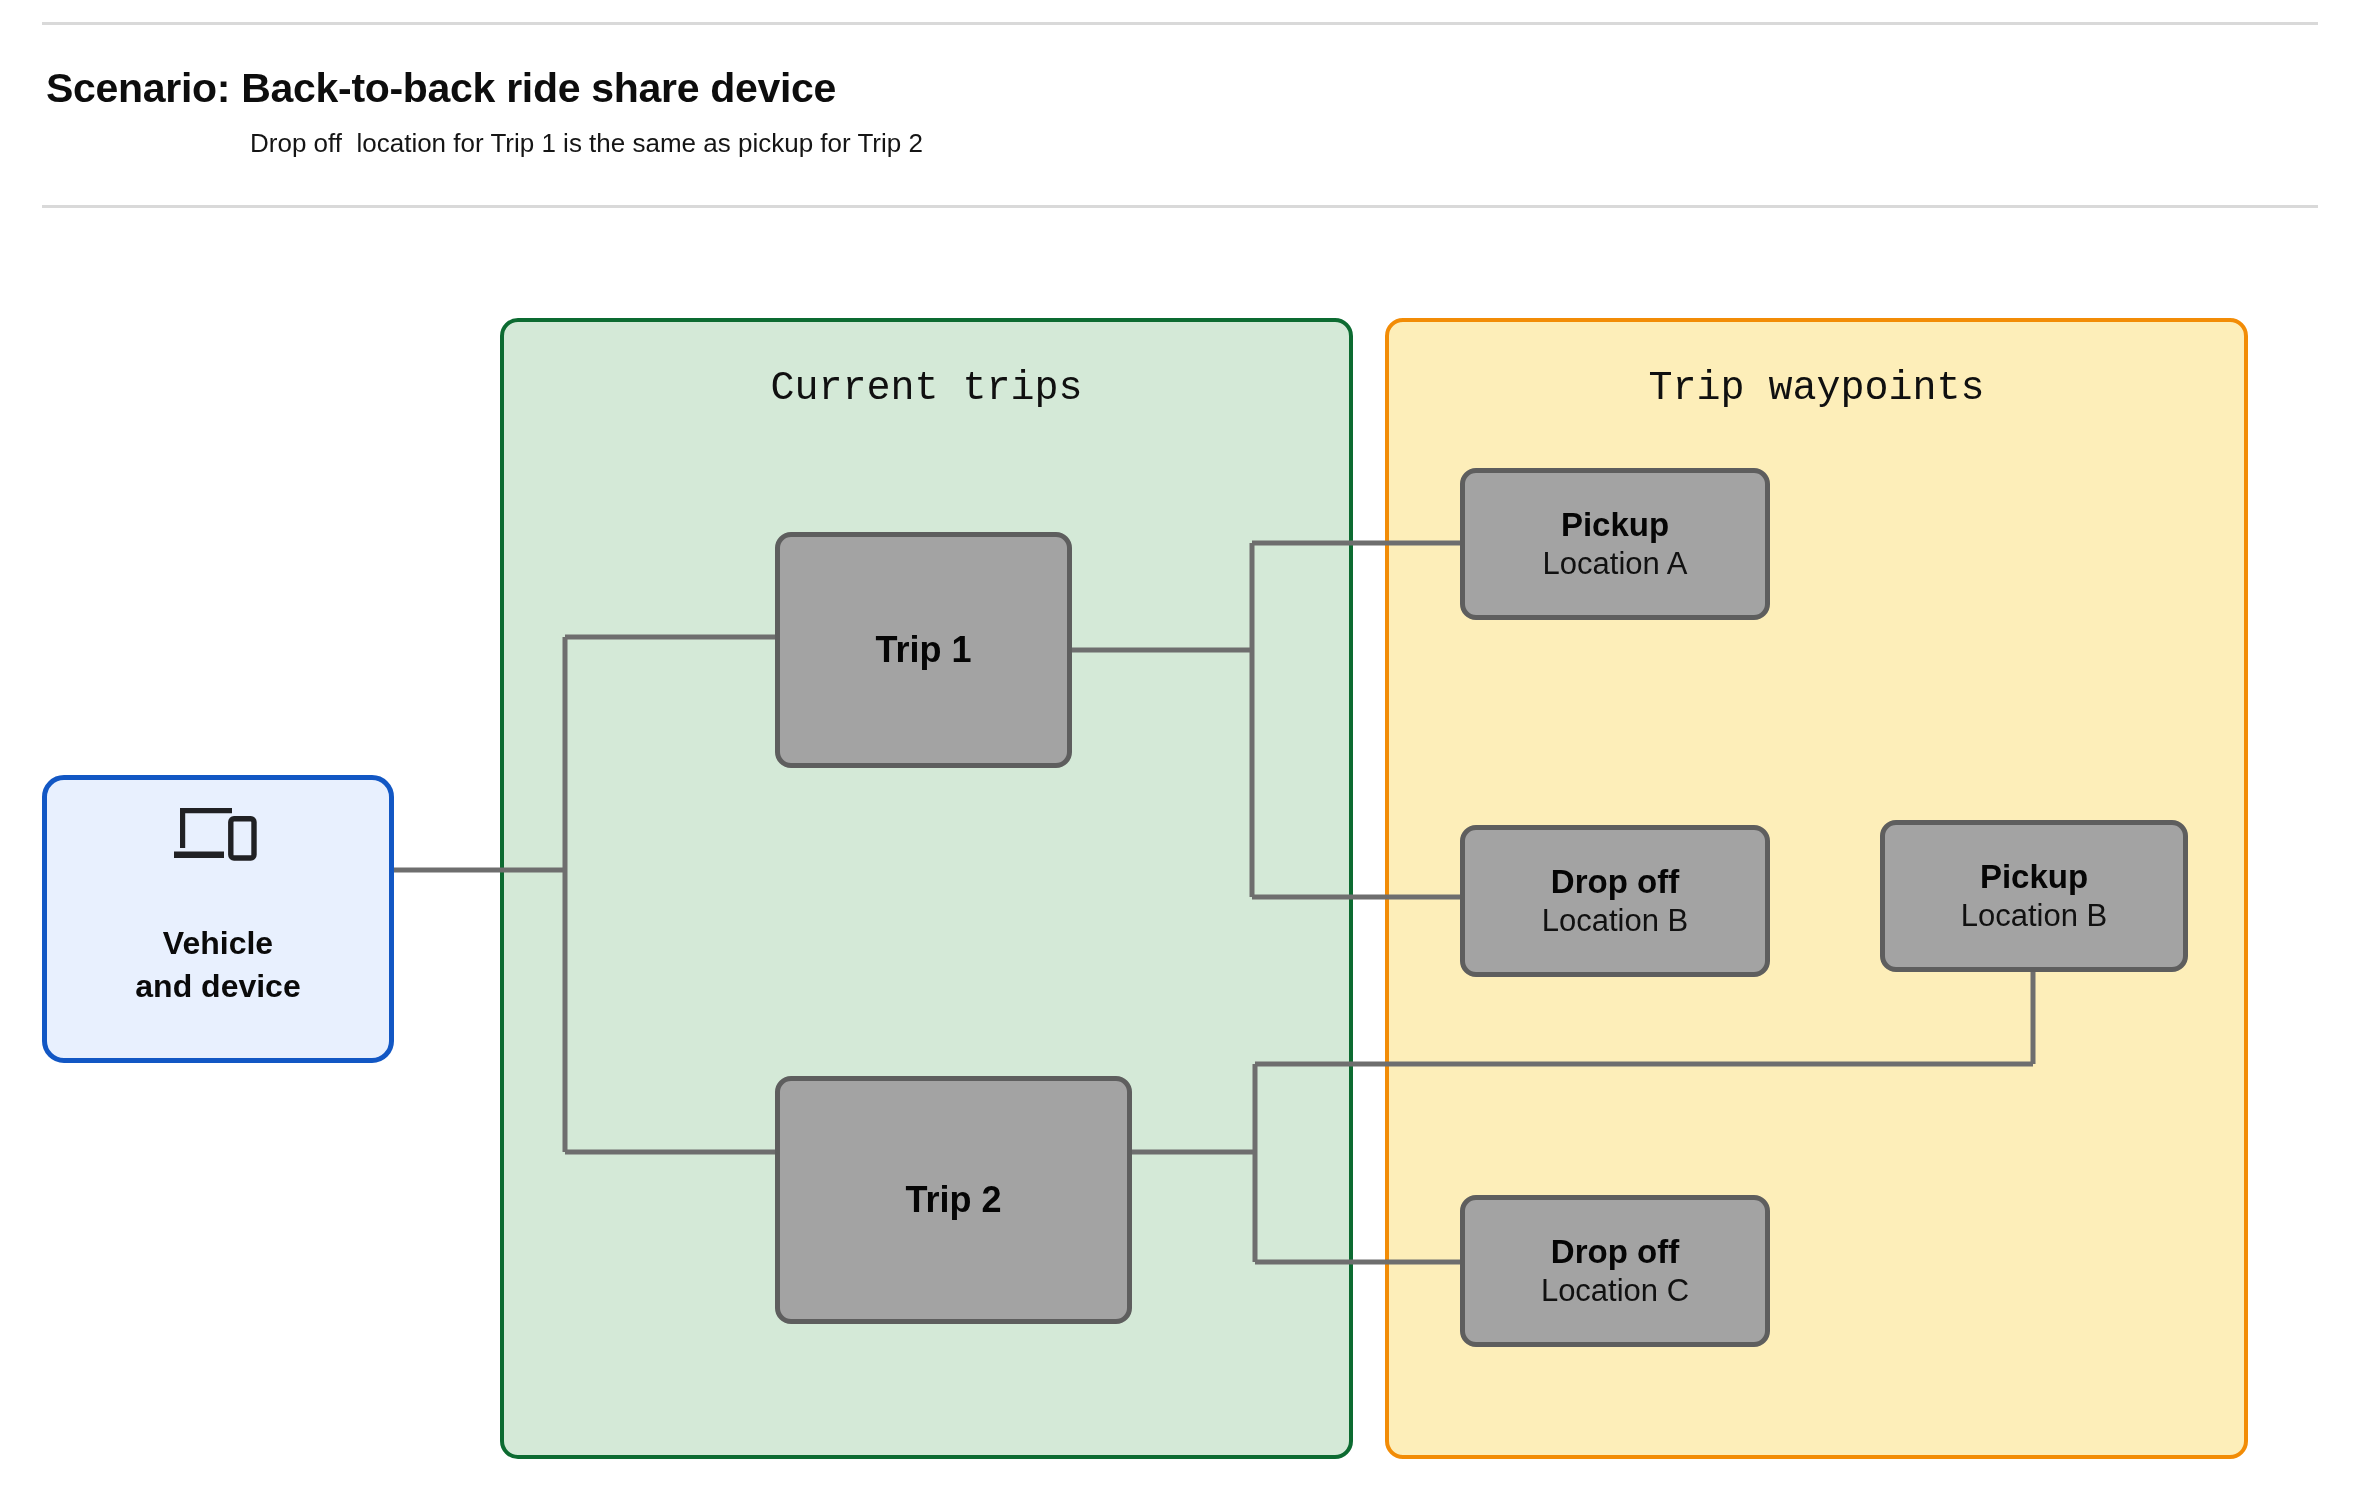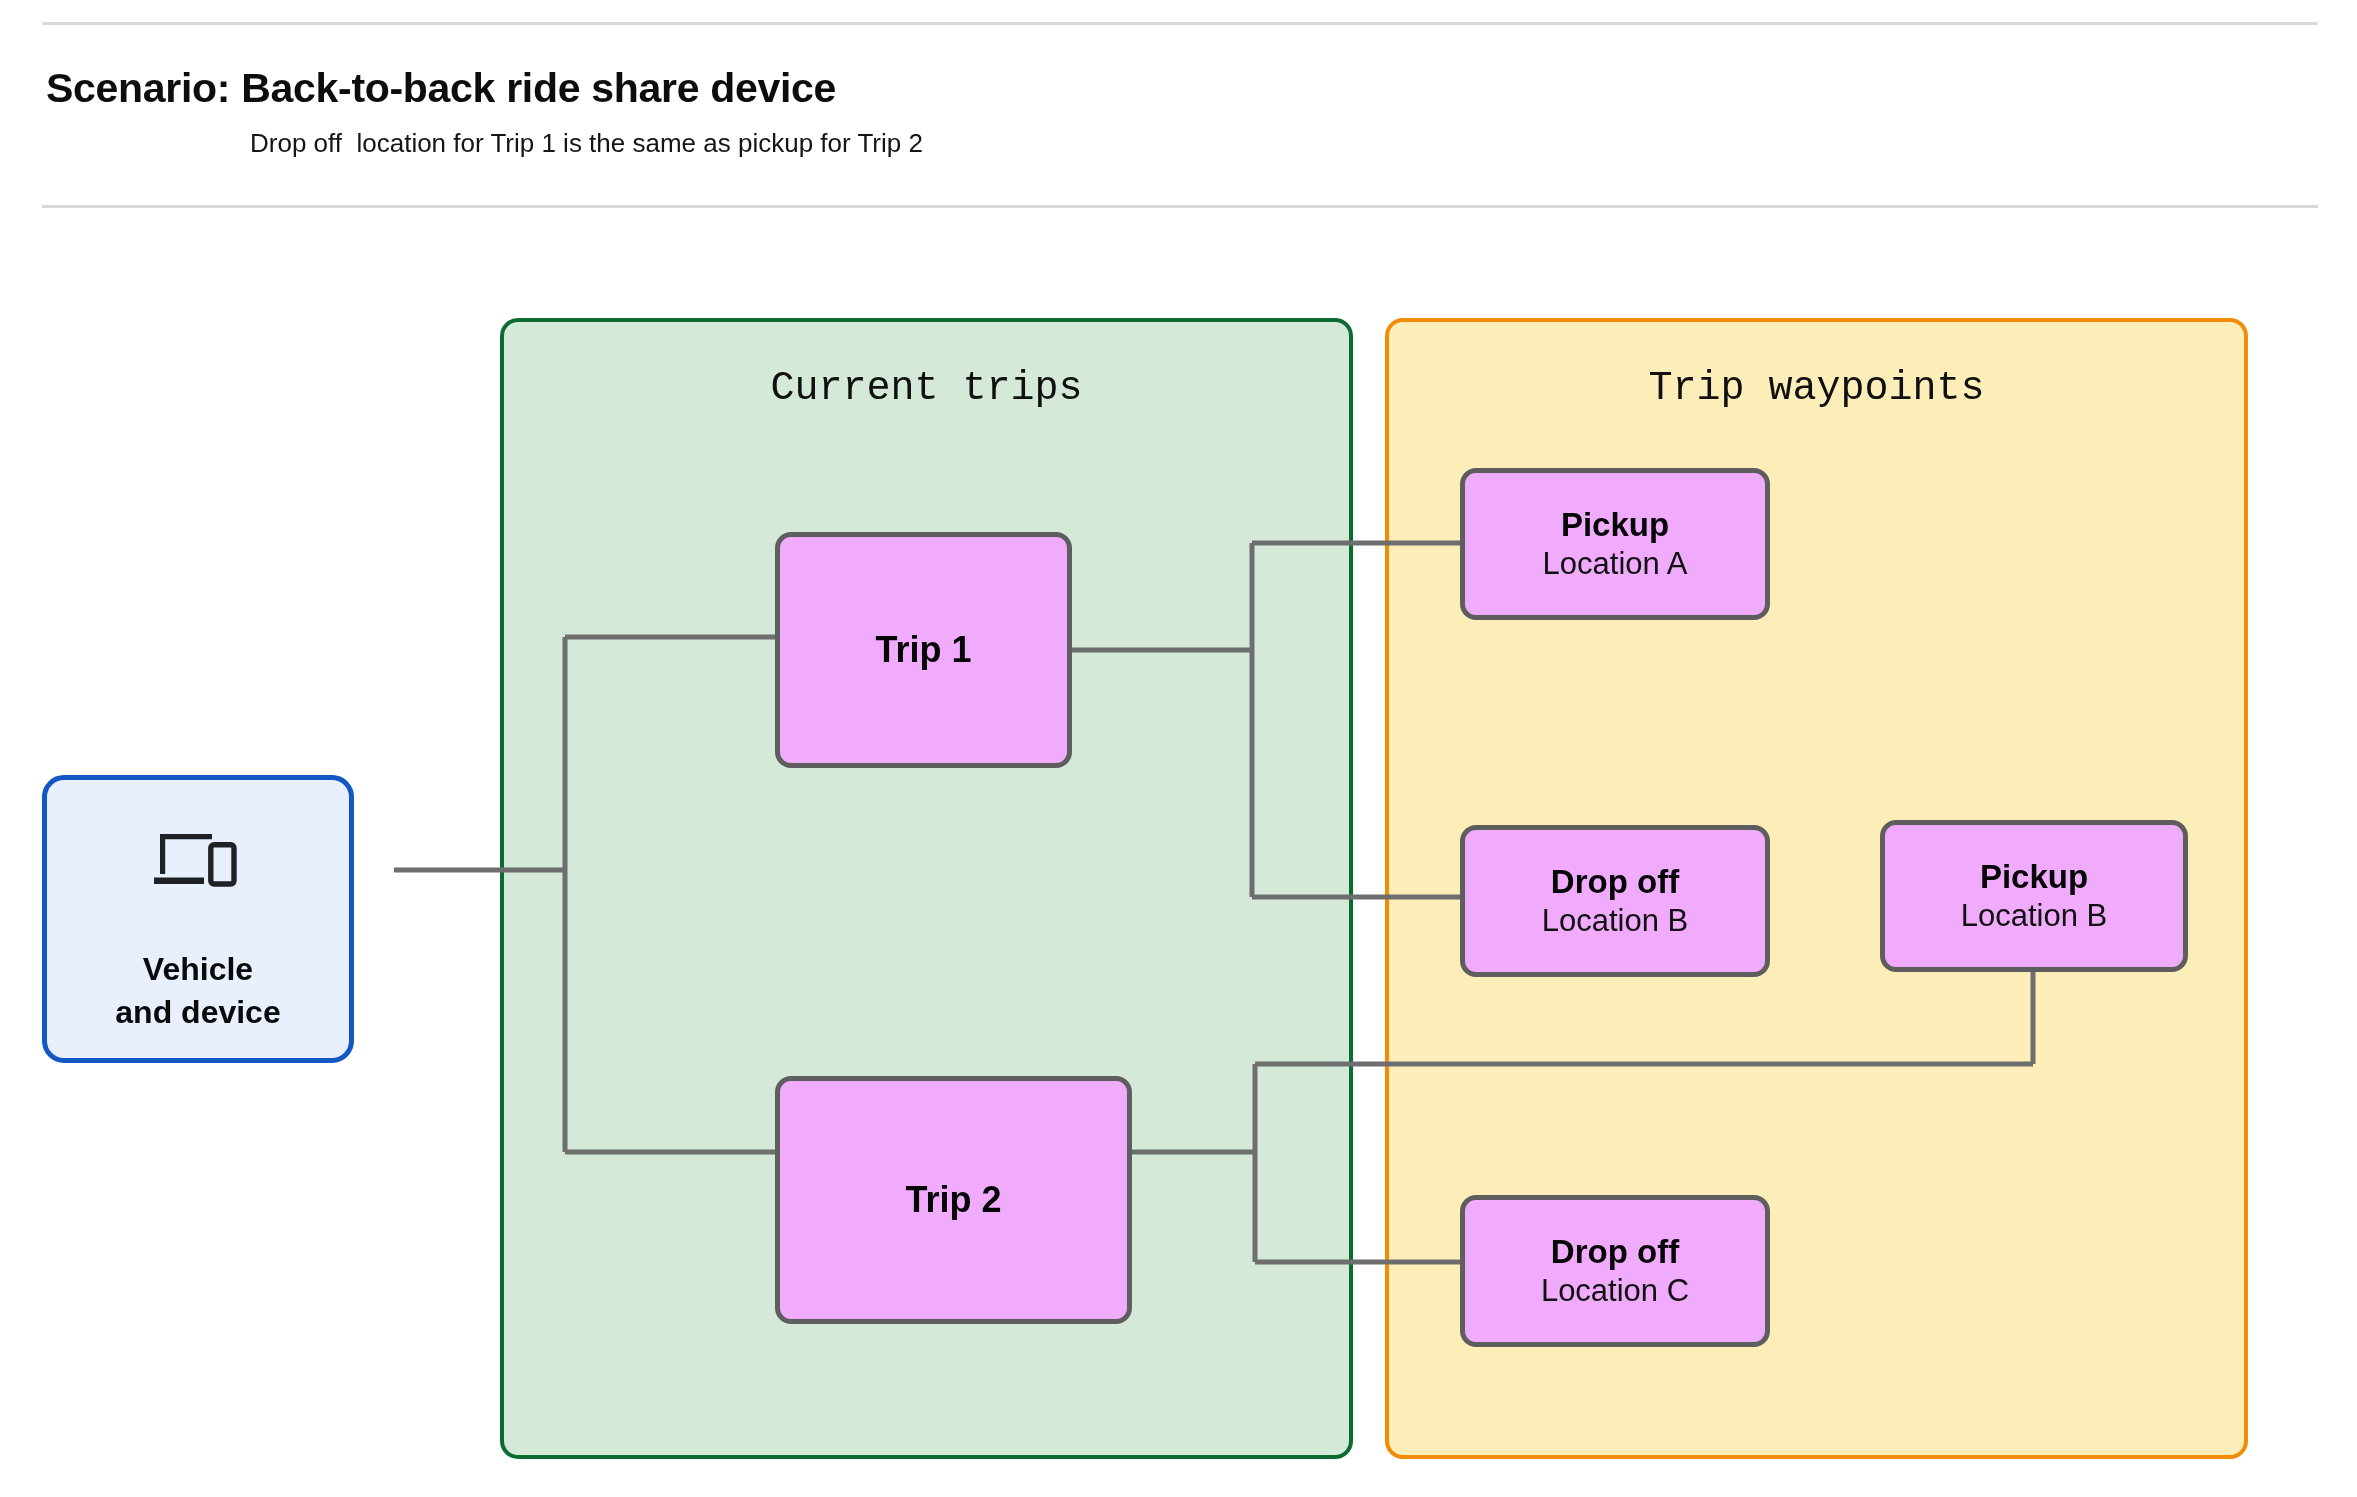--- a/index.html
+++ b/index.html
@@ -89,48 +89,48 @@
   }
 
   
   .node {
     position: absolute;
     box-sizing: border-box;
     display: flex;
     flex-direction: column;
     align-items: center;
     justify-content: center;
-    background: #f0abfc;
+    background: #a3a3a3;
     border: 5px solid #5e5e5e;
     border-radius: 16px;
     z-index: 5;
   }
   .node .title {
     font-size: 33px;
     font-weight: bold;
     color: #060606;
     line-height: 1.22;
   }
   .node .sub {
     font-size: 31px;
     font-weight: normal;
     color: #111111;
     line-height: 1.22;
   }
 
   #node-vehicle {
     left: 42px;
     top: 775px;
-    width: 312px;
+    width: 352px;
     height: 288px;
     background: #e8f0fe;
     border: 5px solid #1257c4;
     border-radius: 22px;
     justify-content: flex-start;
-    padding-top: 48px;
+    padding-top: 22px;
   }
   #node-vehicle .icon-wrap {
     width: 92px;
     height: 72px;
     margin-bottom: 48px;
     display: flex;
     align-items: center;
     justify-content: center;
   }
   #node-vehicle .label {

